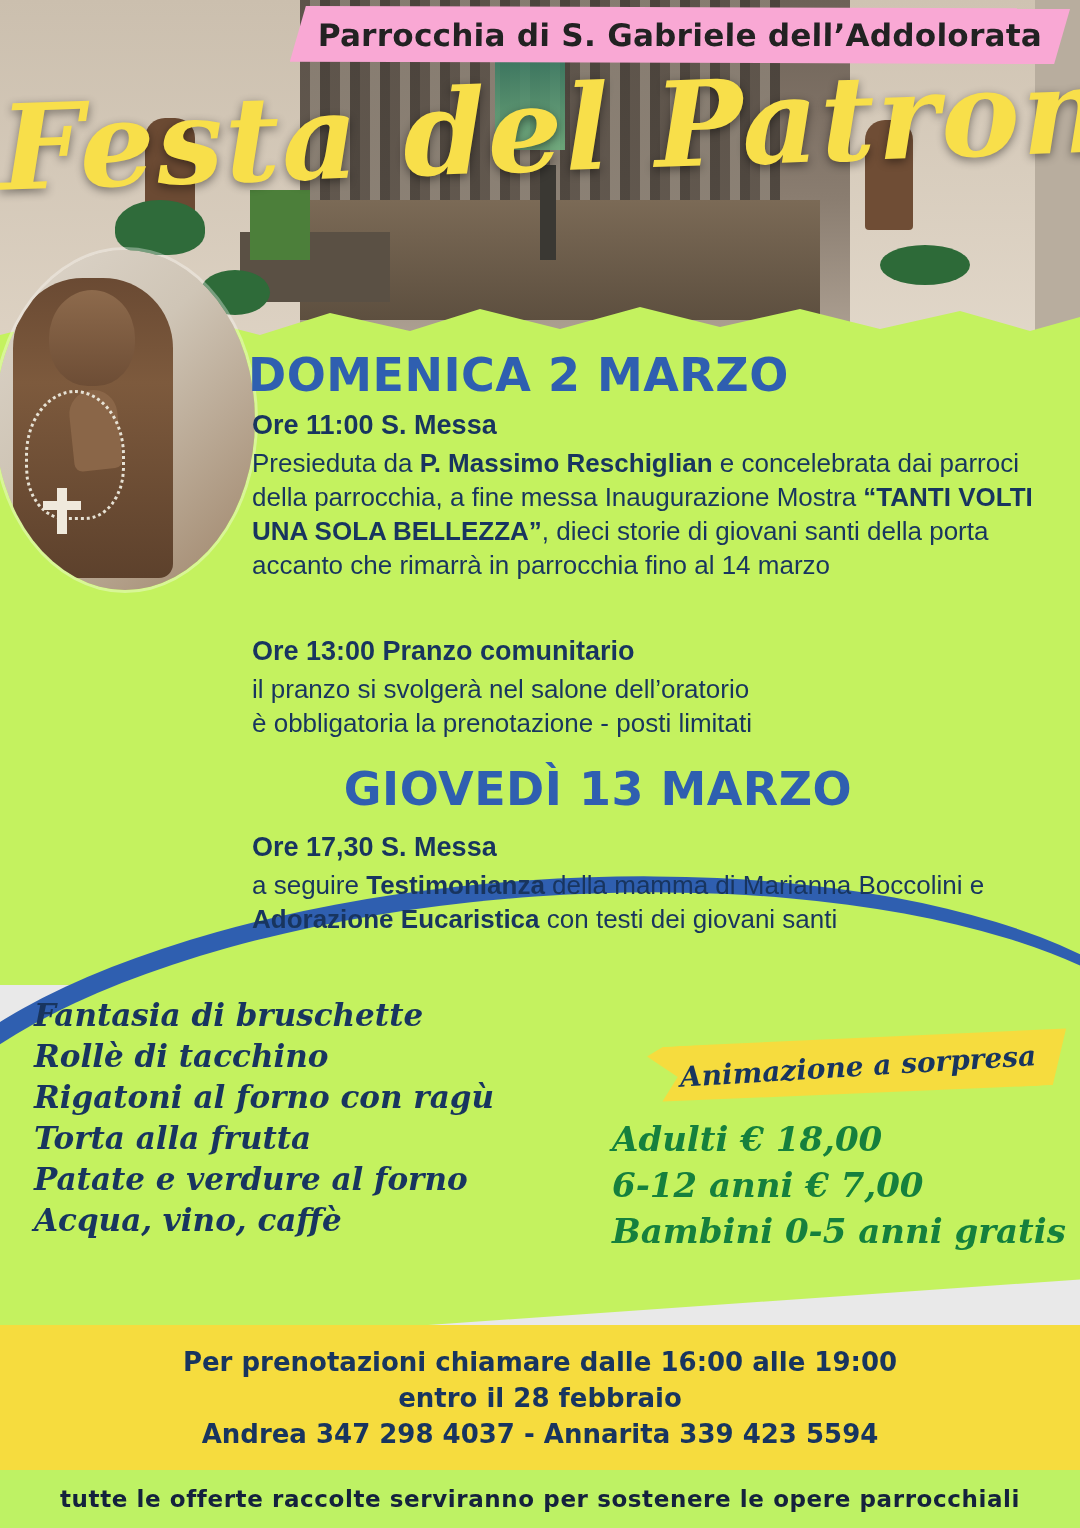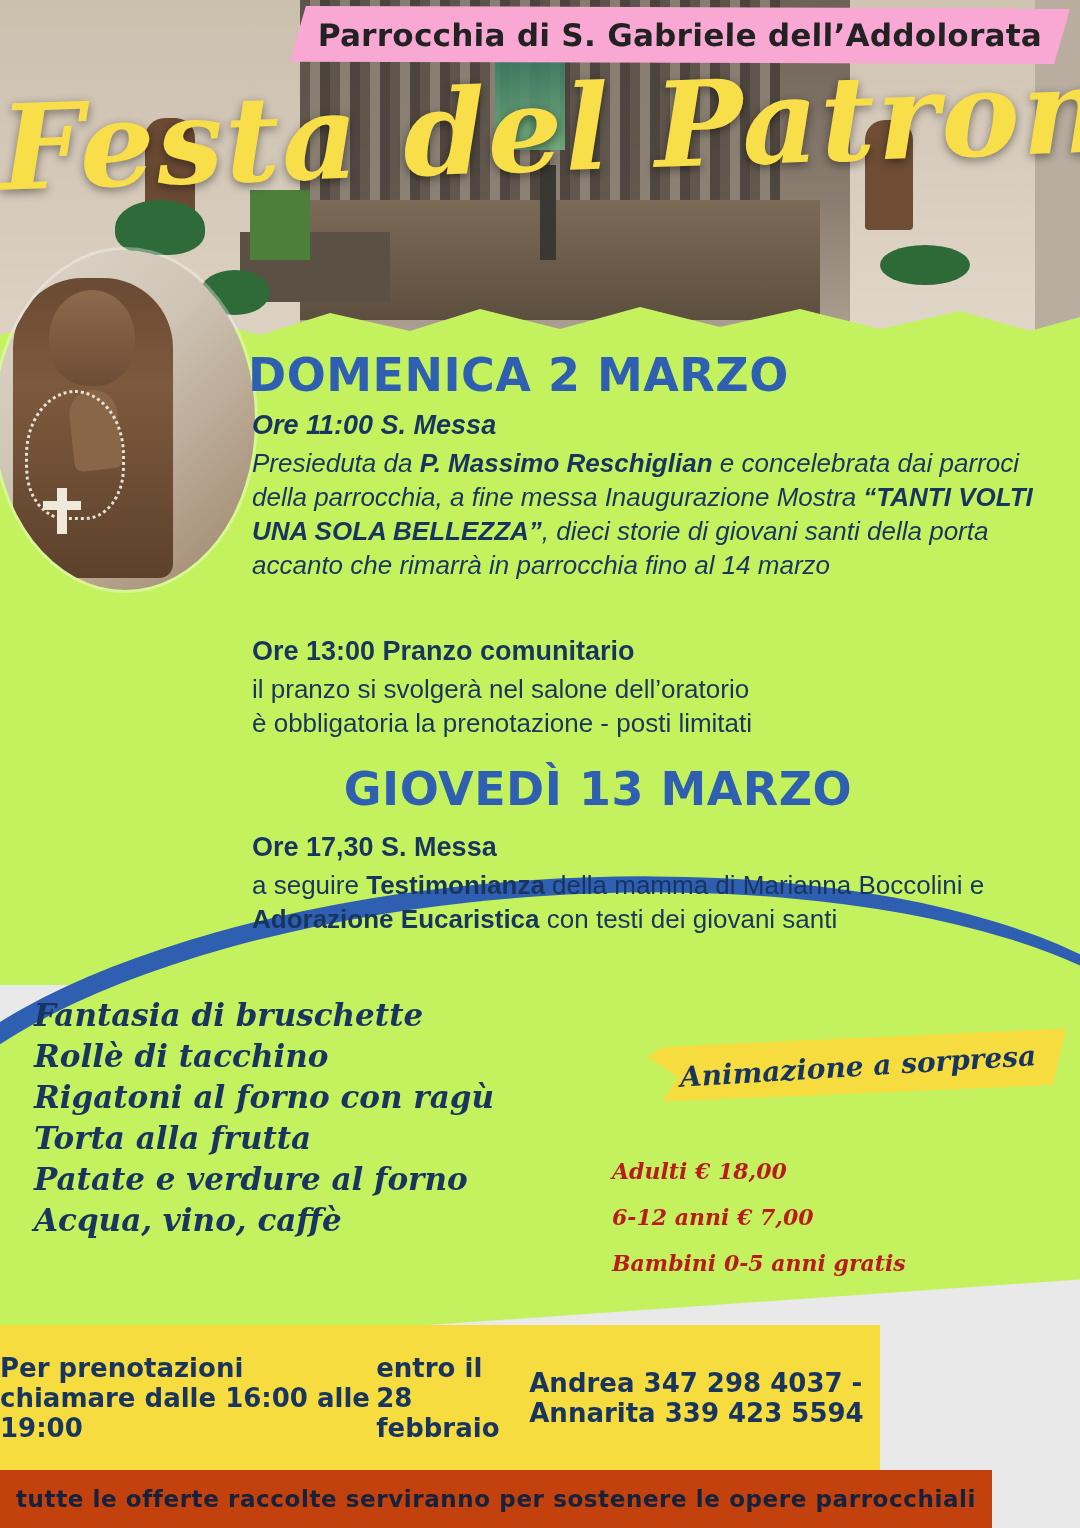--- a/index.html
+++ b/index.html
@@ -170,71 +170,71 @@
     font-size: 46px;
     letter-spacing: .5px;
   }
   .d1 { position: absolute; left: 248px; top: 348px; }
   .d2 { position: absolute; left: 248px; top: 762px; width: 700px; text-align:center;}
 
   .blk { position: absolute; color: #18355f; font-size: 26px; line-height: 34px; }
   .blk b { font-weight: bold; text-align: center; }
   .lead { font-weight: bold; font-size: 27px; display:block; margin-bottom: 4px; }
 
-  .b1 { left: 252px; top: 408px; width: 810px; font-style: italic; }
+  .b1 { left: 252px; top: 408px; width: 810px; }
   .b2 { left: 252px; top: 634px; width: 810px; }
   .b3 { left: 252px; top: 830px; width: 790px; }
 
   
   .menu {
     position: absolute; left: 34px; top: 995px; z-index: 9;
     color: #18355f;
     font-family: "DejaVu Serif", serif;
     font-style: italic;
     font-weight: bold;
   }
   .menu-title { font-size: 34px; letter-spacing: 2px; margin-bottom: 14px; }
   .menu li { list-style: none; font-size: 31px; line-height: 41px; }
 
   
   .prices {
-    position: absolute; left: 612px; top: 1148px; z-index: 9;
-    color: #b91c1c;
+    position: absolute; left: 612px; top: 1116px; z-index: 9;
+    color: #15803d;
     font-family: "DejaVu Serif", serif;
     font-style: italic; font-weight: bold;
-    font-size: 22px; line-height: 46px;
+    font-size: 34px; line-height: 46px;
   }
 
   
   .ribbon {
     position: absolute; left: 648px; top: 1035px; width: 420px; height: 62px;
     background: #f6dc3e; z-index: 9;
     clip-path: polygon(0 14%, 4% 0, 100% 10%, 96% 100%, 3% 88%, 7% 50%);
     transform: rotate(-3.5deg);
     display:flex; align-items:center; justify-content:center;
   }
   .ribbon span {
     font-family: "DejaVu Serif", serif; font-style: italic; font-weight: bold;
     color: #18355f; font-size: 28px;
   }
 
   
   .footer-yellow {
-    position: absolute; left: 0; top: 1325px; width: 880px; height: 145px;
+    position: absolute; left: 0; top: 1325px; width: 1080px; height: 145px;
     background: #f6dc3e; z-index: 9;
-    display:flex; align-items:center; justify-content:center;
+    display:flex; flex-direction:column; align-items:center; justify-content:center;
     gap: 6px;
   }
   .footer-yellow div {
     font-family: "DejaVu Sans", sans-serif;
     font-weight: bold; color: #18355f; font-size: 26px;
   }
   .footer-grey {
-    position: absolute; left: 0; top: 1470px; width: 992px; height: 58px;
-    background: #c2410c; z-index: 9;
+    position: absolute; left: 0; top: 1470px; width: 1080px; height: 58px;
+    background: #bef264; z-index: 9;
     display:flex; align-items:center; justify-content:center;
   }
   .footer-grey span {
     font-family: "DejaVu Sans", sans-serif;
     font-weight: bold; color: #14223d; font-size: 23px; letter-spacing: .6px;
   }
 </style>
 </head>
 <body>
 

